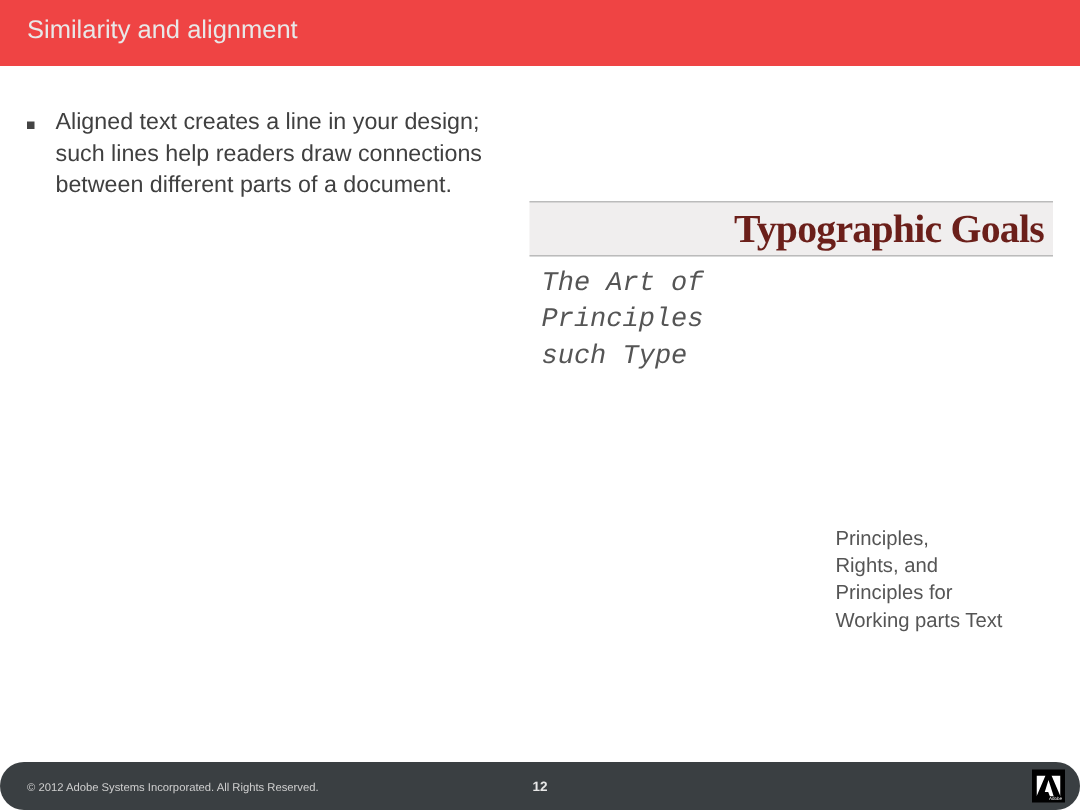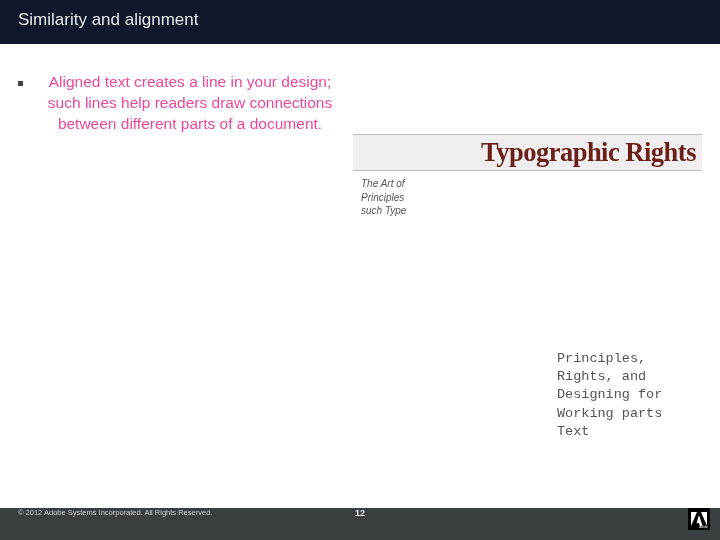--- a/index.html
+++ b/index.html
@@ -5,21 +5,21 @@
   * { margin: 0; padding: 0; box-sizing: border-box; }
   body {
     width: 720px;
     height: 540px;
     font-family: Arial, Helvetica, sans-serif;
     background: #fff;
     position: relative;
     overflow: hidden;
   }
   .header {
-    background: #0f172a;
+    background: #ef4444;
     color: #e8e8e8;
     padding: 10px 18px 14px 18px;
     font-size: 17px;
     font-weight: 400;
   }
   .content {
     display: flex;
     padding: 28px 18px 0 18px;
   }
   .left-col {
@@ -34,22 +34,21 @@
     width: 5px;
     height: 5px;
     background: #444;
     margin-top: 9px;
     margin-right: 14px;
     flex-shrink: 0;
   }
   .bullet-text {
     font-size: 15.5px;
     line-height: 1.35;
-    color: #ec4899;
-    text-align: center;
+    color: #404040;
   }
   .right-col {
     flex: 1;
     padding-top: 62px;
   }
   .typo-block {
     background: #f0eeee;
     border-top: 1px solid #bbb;
     border-bottom: 1px solid #bbb;
     padding: 2px 6px 2px 8px;
@@ -57,50 +56,51 @@
   }
   .typo-title {
     font-family: Georgia, 'Times New Roman', serif;
     font-weight: 900;
     font-size: 26.5px;
     color: #6b1f1a;
     letter-spacing: -0.5px;
     text-align: right;
   }
   .typo-sub {
-    font-family: Liberation Sans, sans-serif;
+    font-family: Liberation Mono, monospace;
     font-style: italic;
-    font-size: 10px;
+    font-size: 18px;
     color: #555;
     line-height: 1.35;
     margin-left: 8px;
     margin-top: 4px;
   }
   .principles-block {
     position: absolute;
     right: 18px;
     top: 350px;
     width: 145px;
     text-align: left;
   }
   .principles-text {
-    font-family: Liberation Mono, monospace;
+    font-family: Liberation Sans, sans-serif;
     font-size: 13.5px;
     color: #555;
     line-height: 1.35;
   }
   .footer {
     position: absolute;
     bottom: 0;
     left: 0;
     right: 0;
     height: 32px;
     background: #3a3f42;
     display: flex;
-    align-items: flex-start;
+    align-items: center;
+    border-radius: 16px;
   }
   .copyright {
     color: #cfcfcf;
     font-size: 7.5px;
     padding-left: 18px;
     flex: 1;
   }
   .page-num {
     color: #e8e8e8;
     font-size: 9px;
@@ -138,35 +138,35 @@
 <div class="content">
   <div class="left-col">
     <div class="bullet-row">
       <div class="bullet"></div>
       <div class="bullet-text">Aligned text creates a line in your design; such lines help readers draw connections between different parts of a document.</div>
     </div>
   </div>
 
   <div class="right-col">
     <div class="typo-block">
-      <div class="typo-title">Typographic Rights</div>
+      <div class="typo-title">Typographic Goals</div>
     </div>
     <div class="typo-sub">
       <span>The Art of</span><br>
       <span>Principles</span><br>
       <span>such Type</span>
     </div>
   </div>
 </div>
 
 <div class="principles-block">
   <div class="principles-text">
     <span>Principles,</span><br>
     <span>Rights, and</span><br>
-    <span>Designing for</span><br>
+    <span>Principles for</span><br>
     <span>Working parts Text</span>
   </div>
 </div>
 
 <div class="footer">
   <div class="copyright">© 2012 Adobe Systems Incorporated. All Rights Reserved.</div>
   <div class="page-num">12</div>
   <div class="logo">
     <svg width="16" height="14" viewBox="0 0 16 14">
       <path d="M0 0 L6 0 L0 14 Z M10 0 L16 0 L16 14 Z M8 3 L11.5 14 L9 14 L7.8 11 L5.5 11 Z" fill="#fff"></path>

